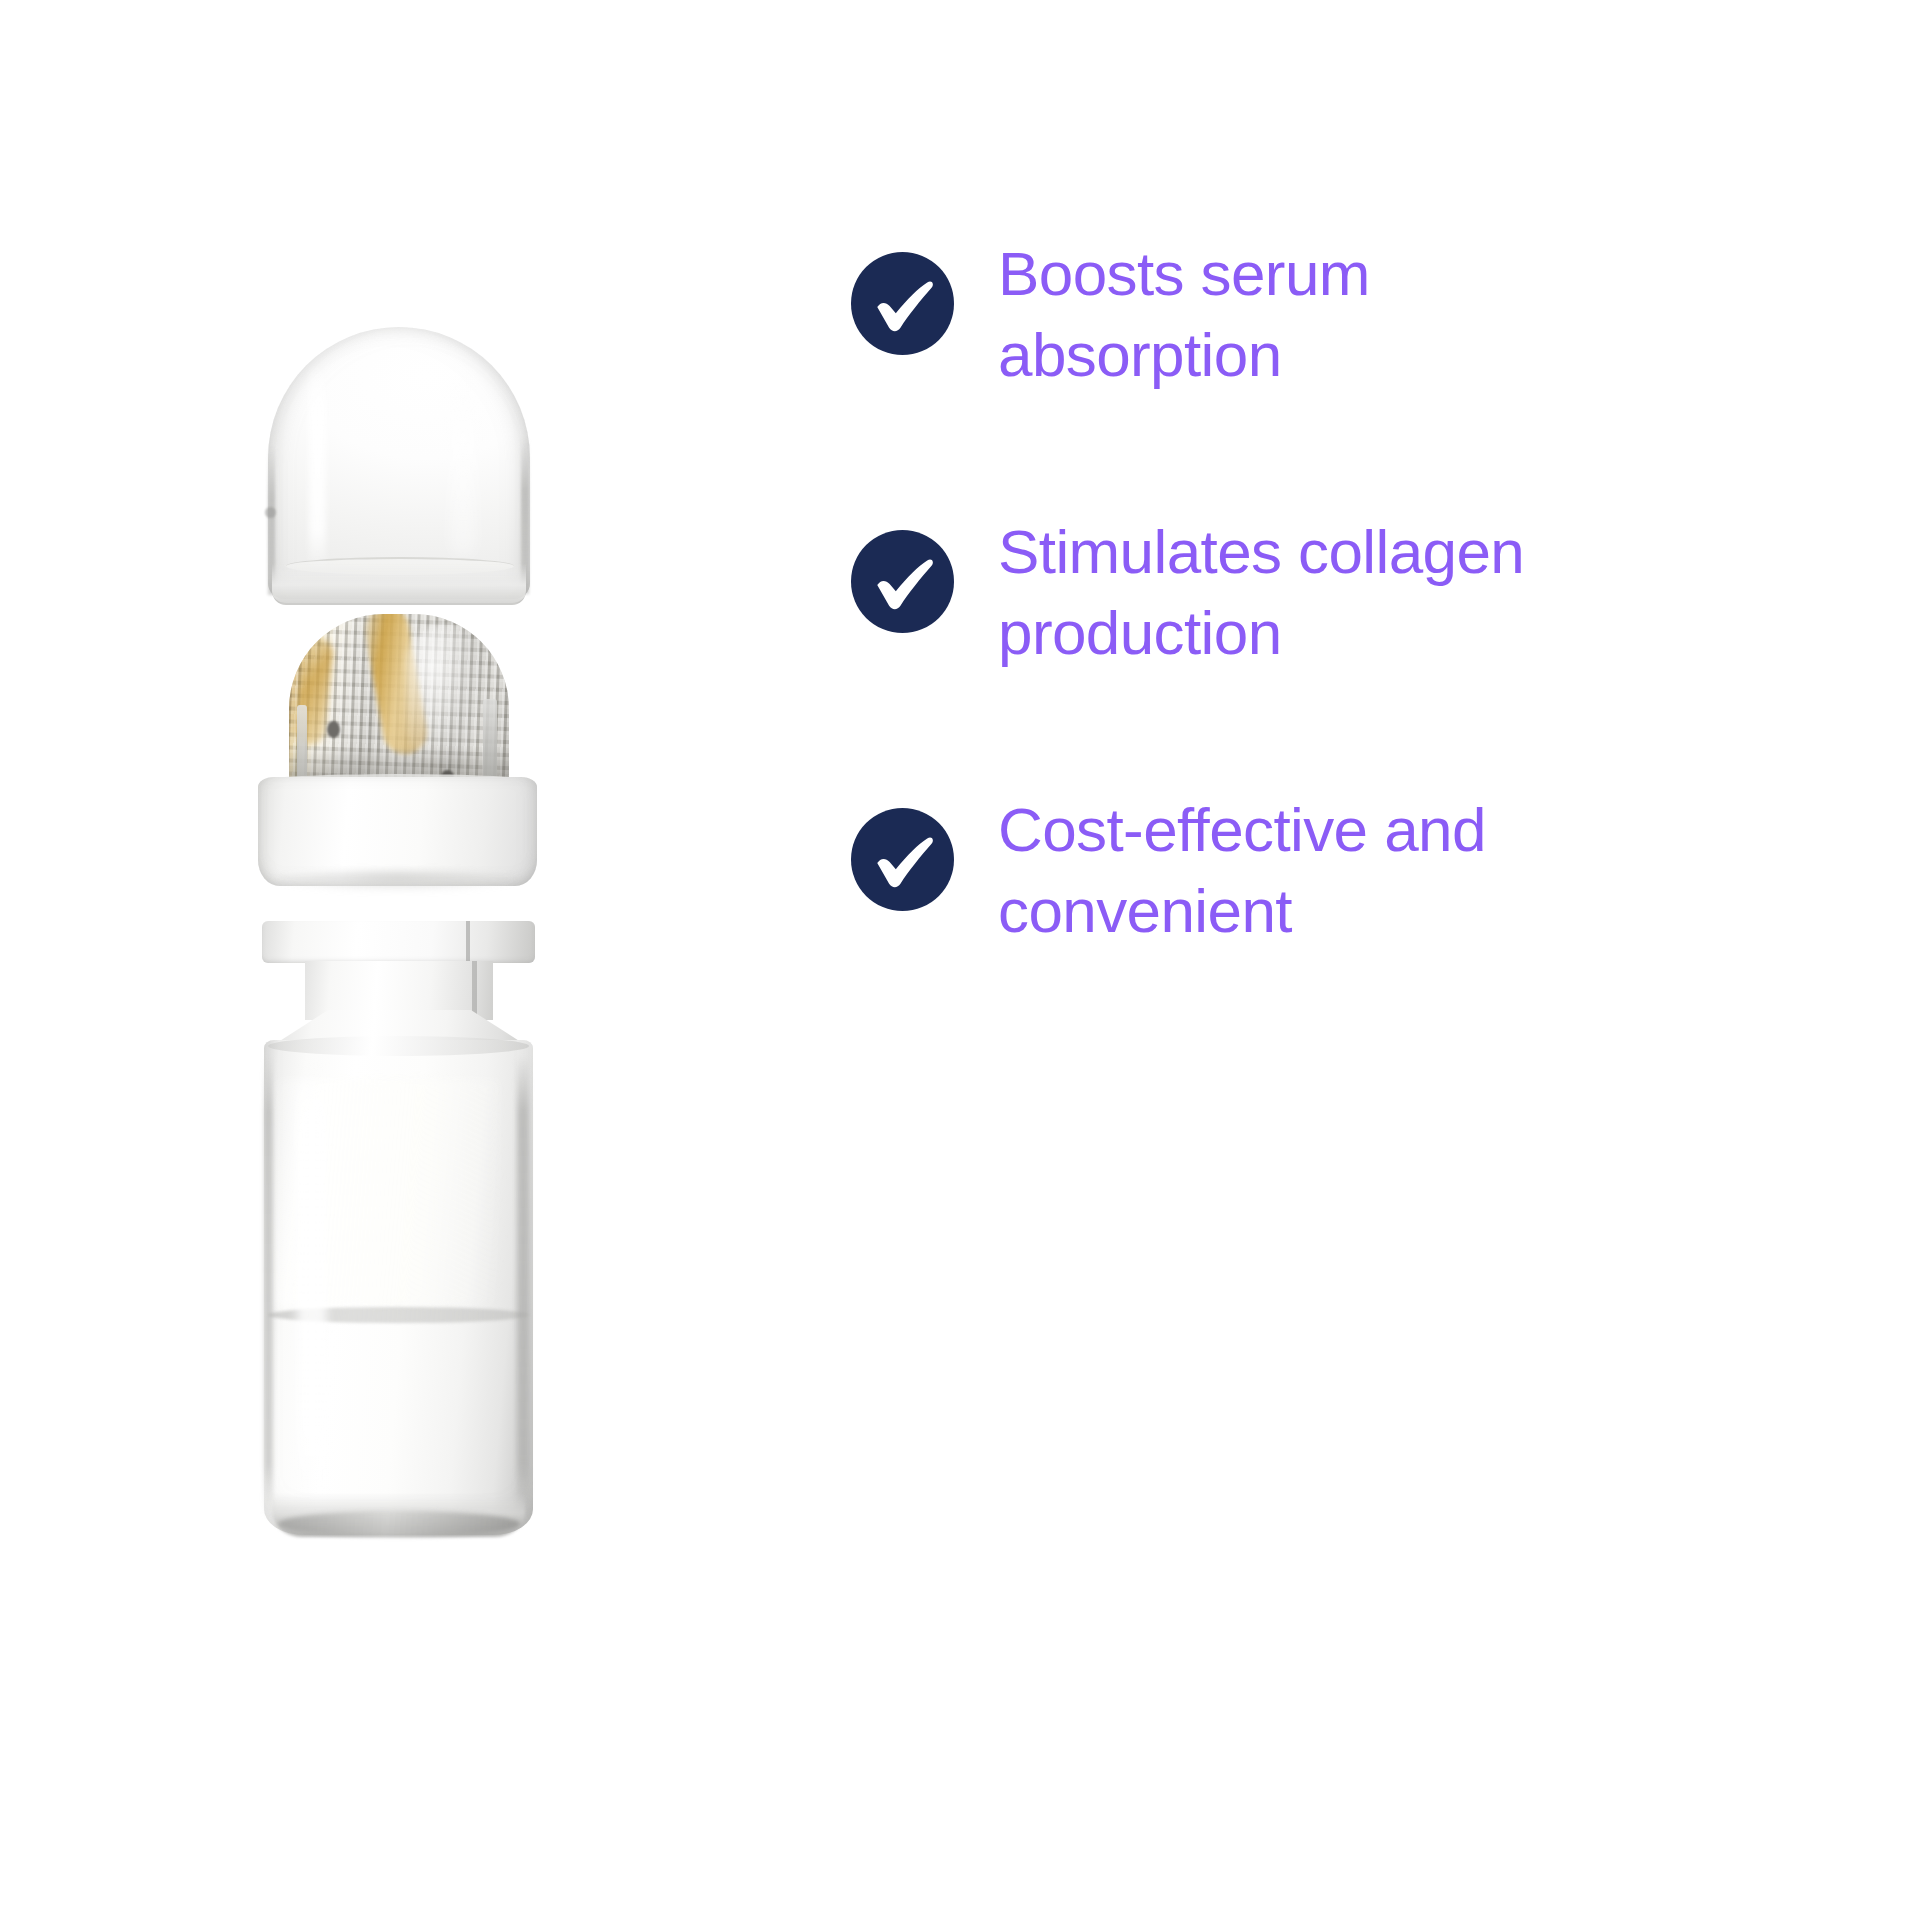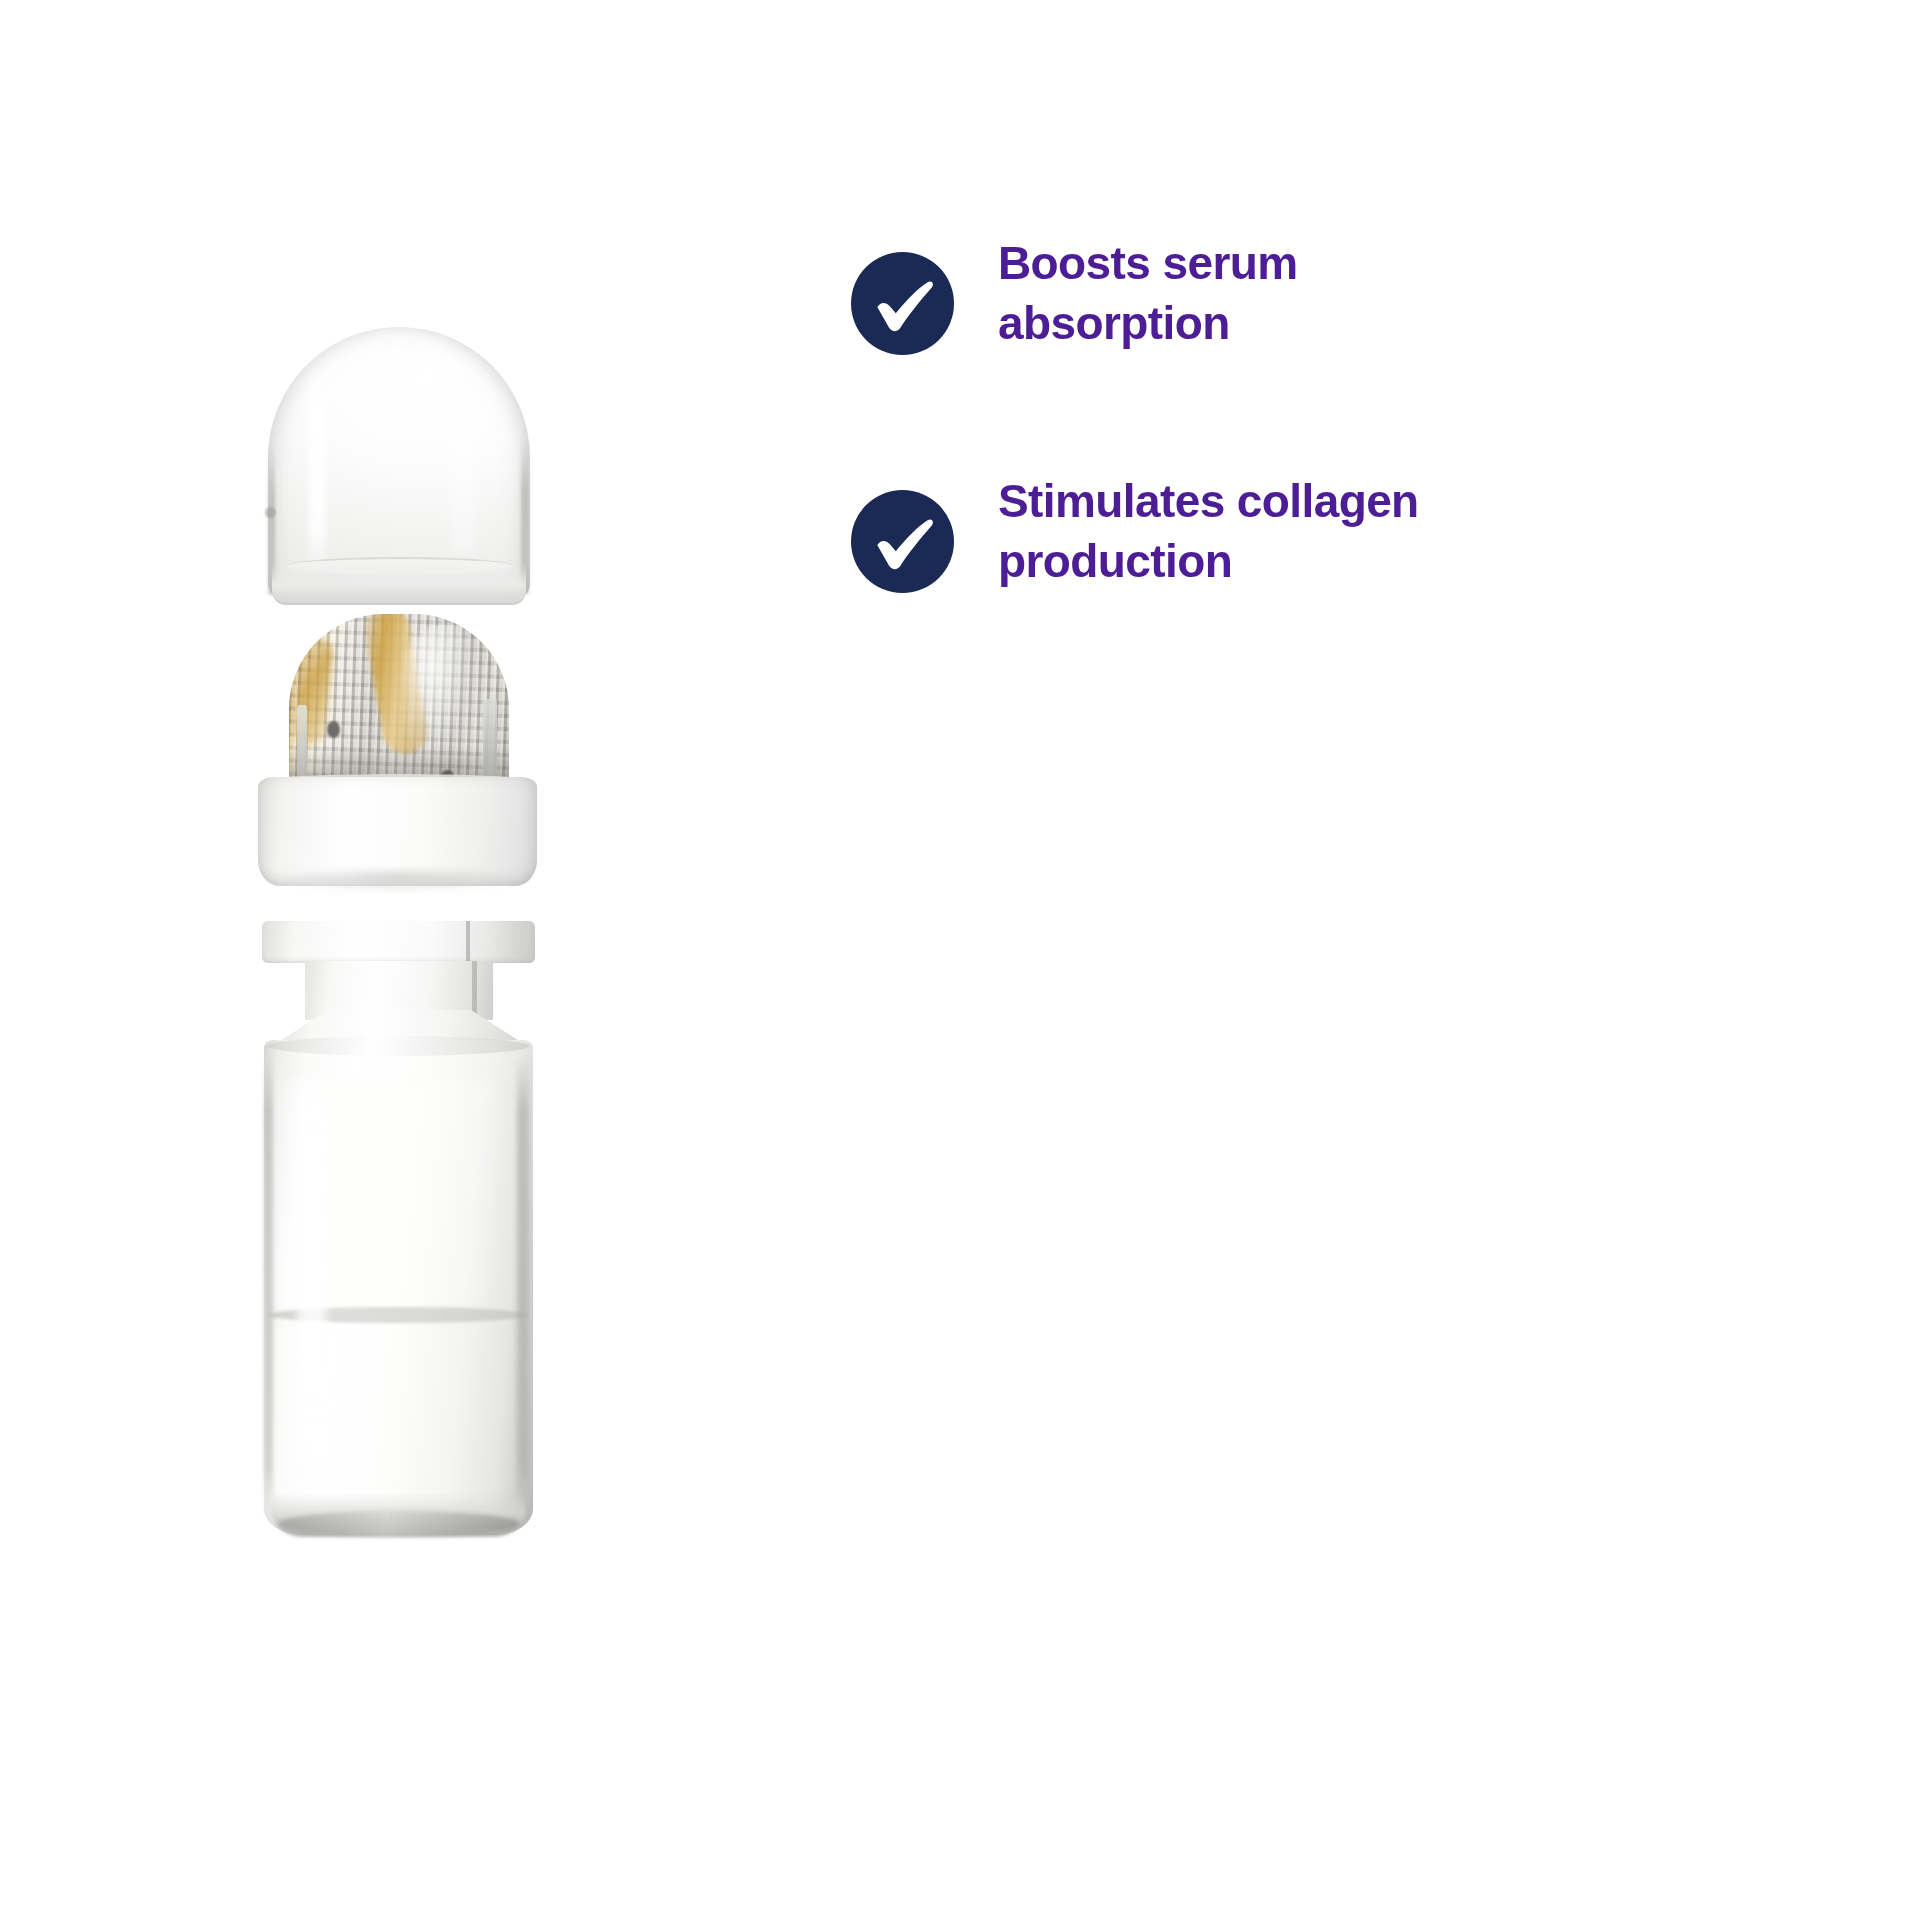--- a/index.html
+++ b/index.html
@@ -450,24 +450,24 @@
     flex: 0 0 auto;
     width: 103px;
     height: 103px;
     margin-right: 44px;
     margin-top: 18px;
     position: relative;
   }
   .check-badge svg { display: block; width: 103px; height: 103px; }
 
   .benefit-text {
-    font-size: 46px;
-    font-weight: bold;
+    font-size: 62px;
+    font-weight: normal;
     line-height: 1.30;
-    color: #4c1d95;
+    color: #8b5cf6;
     letter-spacing: -0.6px;
     max-width: 693px;
     white-space: pre-line;
   }
 </style>
 </head>
 <body>
 
 <div id="infographic">
 
@@ -544,16 +544,26 @@
           <circle cx="50" cy="50" r="50" fill="#1b2a54"></circle>
           <path d="M25.5 53.5 C28.5 48.5 33.5 48 37.5 52.5 L43.5 59.5 C55 45 65 35.5 74 29.5 C78.5 26.5 81.5 31 78 35 C67.5 47 56 61 48 73.5 C45 78 40 78 37 73.5 Z" fill="#ffffff"></path>
         </svg>
       </span>
       <div class="benefit-text">Stimulates collagen
 production</div>
     </div>
 
 
 
+    <div class="benefit-row">
+      <span class="check-badge">
+        <svg viewBox="0 0 100 100" aria-hidden="true">
+          <circle cx="50" cy="50" r="50" fill="#1b2a54"></circle>
+          <path d="M25.5 53.5 C28.5 48.5 33.5 48 37.5 52.5 L43.5 59.5 C55 45 65 35.5 74 29.5 C78.5 26.5 81.5 31 78 35 C67.5 47 56 61 48 73.5 C45 78 40 78 37 73.5 Z" fill="#ffffff"></path>
+        </svg>
+      </span>
+      <div class="benefit-text">Cost-effective and
+convenient</div>
+    </div>
 
   </div>
 </div>
 
 
 </body></html>

